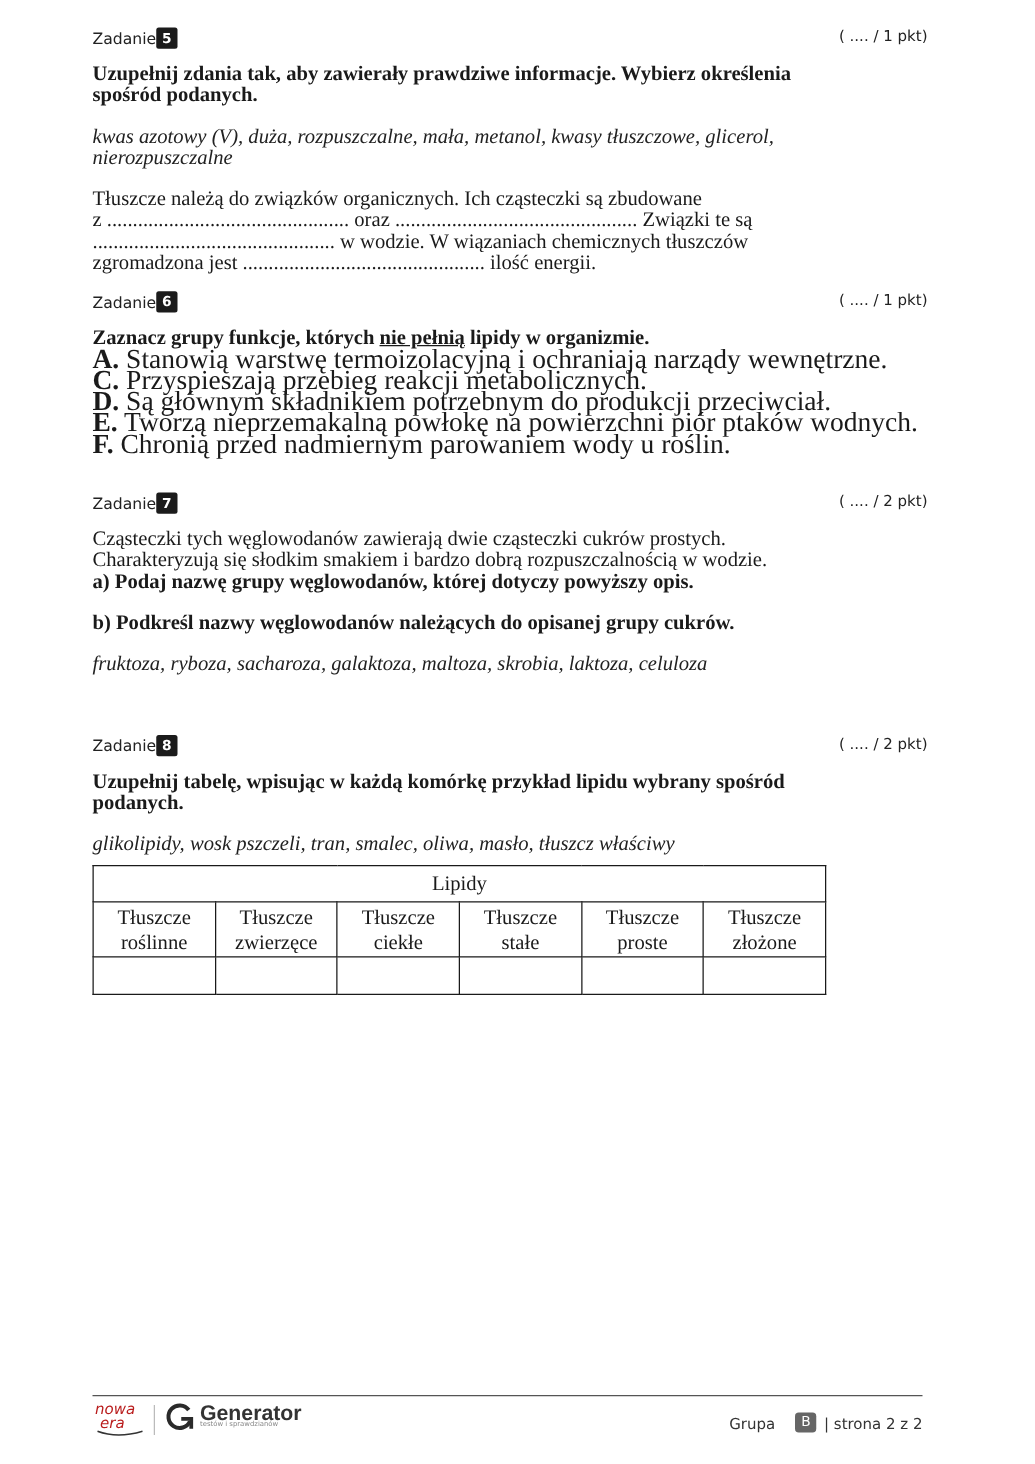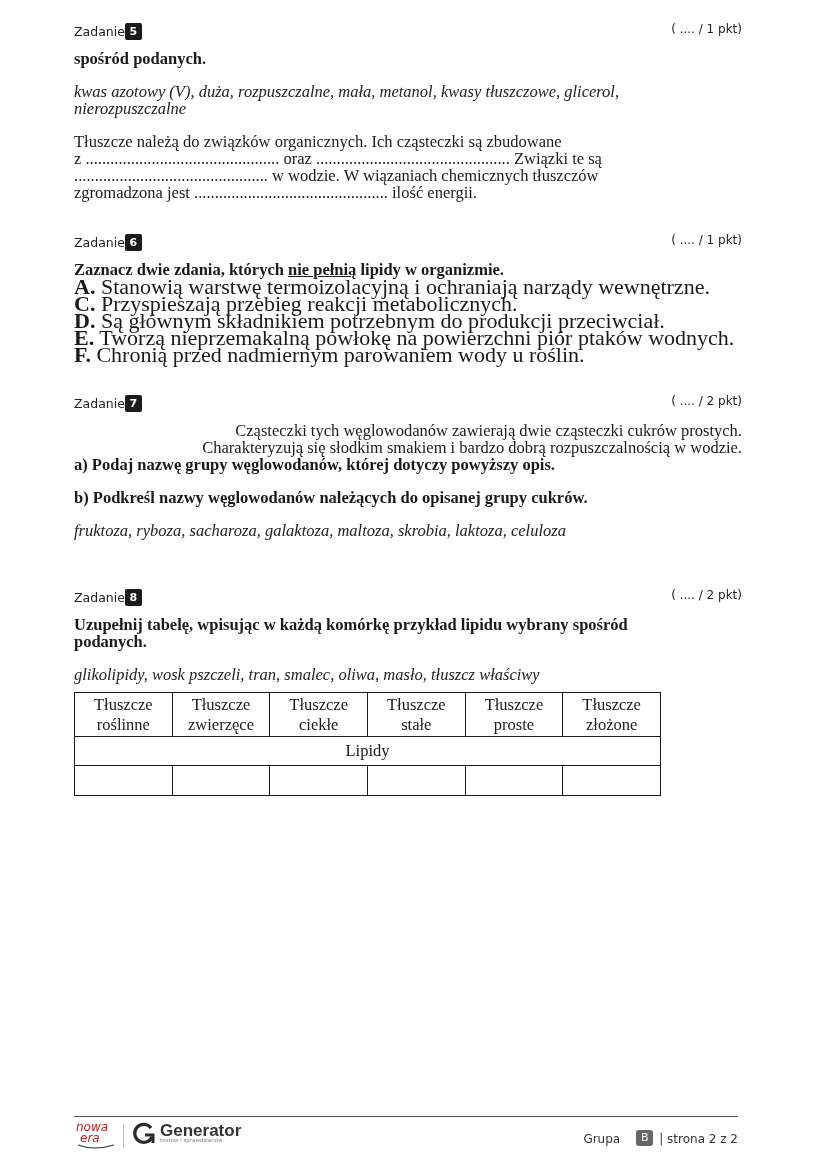--- a/index.html
+++ b/index.html
@@ -32,20 +32,21 @@
 
 <div class="task" style="top:22px;">
   <div class="task-head">
     <span class="task-label">
       <span>Zadanie</span>
       <span class="task-num">5</span>
     </span>
     <span class="points">( .... / 1 pkt)</span>
   </div>
   <div class="instr" style="margin-top:8px;">
+    <div>Uzupełnij zdania tak, aby zawierały prawdziwe informacje. Wybierz określenia</div>
     <div>spośród podanych.</div>
   </div>
   <div class="words" style="margin-top:16px;">
     <div>kwas azotowy (V), duża, rozpuszczalne, mała, metanol, kwasy tłuszczowe, glicerol,</div>
     <div>nierozpuszczalne</div>
   </div>
   <div class="para" style="margin-top:16px;">
     <div>Tłuszcze należą do związków organicznych. Ich cząsteczki są zbudowane</div>
     <div>z ............................................... oraz ............................................... Związki te są</div>
     <div>............................................... w wodzie. W wiązaniach chemicznych tłuszczów</div>
@@ -54,39 +55,39 @@
 </div>
 
 <div class="task" style="top:233px;">
   <div class="task-head">
     <span class="task-label">
       <span>Zadanie</span>
       <span class="task-num">6</span>
     </span>
     <span class="points">( .... / 1 pkt)</span>
   </div>
-  <div class="instr" style="margin-top:8px;"><span>Zaznacz dwie zdania, których </span><u>nie pełnią</u><span> lipidy w organizmie.</span></div>
+  <div class="instr" style="margin-top:8px;"><span>Zaznacz grupy funkcje, których </span><u>nie pełnią</u><span> lipidy w organizmie.</span></div>
   <div>
     <div class="opt"><b>A.</b><span> Stanowią warstwę termoizolacyjną i ochraniają narządy wewnętrzne.</span></div>
     <div class="opt"><b>C.</b><span> Przyspieszają przebieg reakcji metabolicznych.</span></div>
     <div class="opt"><b>D.</b><span> Są głównym składnikiem potrzebnym do produkcji przeciwciał.</span></div>
     <div class="opt"><b>E.</b><span> Tworzą nieprzemakalną powłokę na powierzchni piór ptaków wodnych.</span></div>
     <div class="opt"><b>F.</b><span> Chronią przed nadmiernym parowaniem wody u roślin.</span></div>
   </div>
 </div>
 
 <div class="task" style="top:394px;">
   <div class="task-head">
     <span class="task-label">
       <span>Zadanie</span>
       <span class="task-num">7</span>
     </span>
     <span class="points">( .... / 2 pkt)</span>
   </div>
-  <div class="para" style="margin-top:8px;text-align:right;">
+  <div class="para" style="margin-top:8px;">
     <div>Cząsteczki tych węglowodanów zawierają dwie cząsteczki cukrów prostych.</div>
     <div>Charakteryzują się słodkim smakiem i bardzo dobrą rozpuszczalnością w wodzie.</div>
   </div>
   <div class="instr" style="margin-top:0;">a) Podaj nazwę grupy węglowodanów, której dotyczy powyższy opis.</div>
   <div class="instr" style="margin-top:16px;">b) Podkreśl nazwy węglowodanów należących do opisanej grupy cukrów.</div>
   <div class="words" style="margin-top:16px;font-style:italic;">fruktoza, ryboza, sacharoza, galaktoza, maltoza, skrobia, laktoza, celuloza</div>
 </div>
 
 <div class="task" style="top:588px;">
   <div class="task-head">
@@ -96,21 +97,24 @@
     </span>
     <span class="points">( .... / 2 pkt)</span>
   </div>
   <div class="instr" style="margin-top:8px;">
     <div>Uzupełnij tabelę, wpisując w każdą komórkę przykład lipidu wybrany spośród</div>
     <div>podanych.</div>
   </div>
   <div class="words" style="margin-top:16px;">glikolipidy, wosk pszczeli, tran, smalec, oliwa, masło, tłuszcz właściwy</div>
   <table class="lipidy" style="margin-top:9px;">
     <tbody>
-        <tr style="height:44px;">
+        <tr style="height:29px;">
+      <td colspan="6">Lipidy</td>
+    </tr>
+    <tr style="height:44px;">
       <td style="width:97px;">
             <div>Tłuszcze</div>
             <div>roślinne</div>
           </td>
       <td style="width:97px;">
             <div>Tłuszcze</div>
             <div>zwierzęce</div>
           </td>
       <td style="width:97px;">
             <div>Tłuszcze</div>
@@ -121,23 +125,20 @@
             <div>stałe</div>
           </td>
       <td style="width:97px;">
             <div>Tłuszcze</div>
             <div>proste</div>
           </td>
       <td style="width:97px;">
             <div>Tłuszcze</div>
             <div>złożone</div>
           </td>
-    </tr>
-    <tr style="height:29px;">
-      <td colspan="6">Lipidy</td>
     </tr>
     <tr style="height:30px;">
       <td></td>
       <td></td>
       <td></td>
       <td></td>
       <td></td>
       <td></td>
     </tr>
   </tbody>

